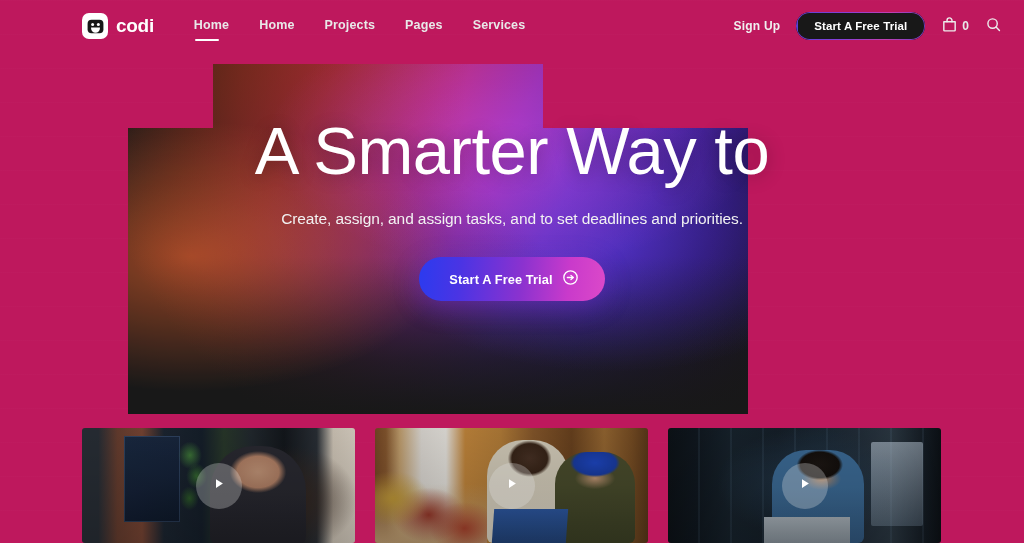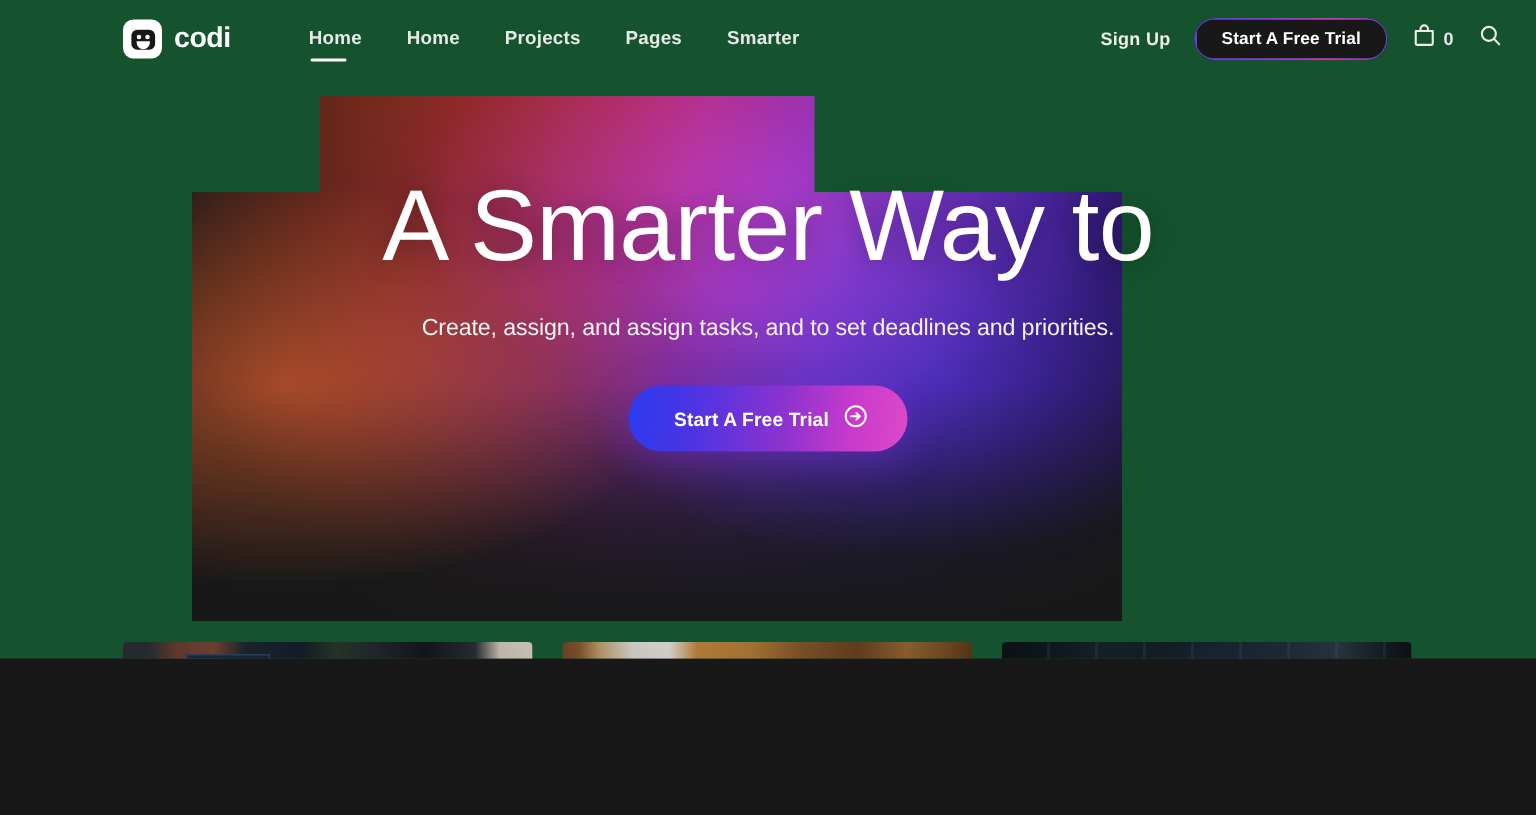--- a/index.html
+++ b/index.html
@@ -10,22 +10,22 @@
     height: 543px;
     overflow: hidden;
     background: #181818;
     font-family: "Liberation Sans", sans-serif;
     -webkit-font-smoothing: antialiased;
   }
 
   .page {
     position: relative;
     width: 1024px;
-    height: 439px;
-    background: #14532d;
+    height: 543px;
+    background: #be185d;
     overflow: hidden;
   }
 
   
   .bg-texture {
     position: absolute;
     inset: 0;
     background-image: repeating-linear-gradient(
       to bottom,
       rgba(255,255,255,0.012) 0px,
@@ -114,21 +114,21 @@
     color: #ffffff;
     font-size: 19px;
     font-weight: bold;
     letter-spacing: -0.3px;
   }
 
   .nav-links {
     display: flex;
     align-items: center;
     gap: 30px;
-    margin-left: 52px;
+    margin-left: 40px;
     list-style: none;
   }
   .nav-link {
     position: relative;
     color: #e9e9e9;
     font-size: 12.5px;
     font-weight: bold;
     letter-spacing: 0.15px;
     cursor: pointer;
     padding-bottom: 2px;
@@ -443,21 +443,21 @@
         </svg>
       </span>
       <span class="brand-name">codi</span>
     </a>
 
     <ul class="nav-links">
       <li class="nav-link is-active">Home</li>
       <li class="nav-link">Home</li>
       <li class="nav-link">Projects</li>
       <li class="nav-link">Pages</li>
-      <li class="nav-link">Smarter</li>
+      <li class="nav-link">Services</li>
     </ul>
 
     <div class="nav-right">
       <span class="signup-link">Sign Up</span>
 
       <span class="nav-cta">Start A Free Trial</span>
 
       <span class="cart">
         <span>
           <svg width="17" height="17" viewBox="0 0 24 24" fill="none" stroke="#ededed" stroke-width="2" stroke-linecap="round" stroke-linejoin="round">

